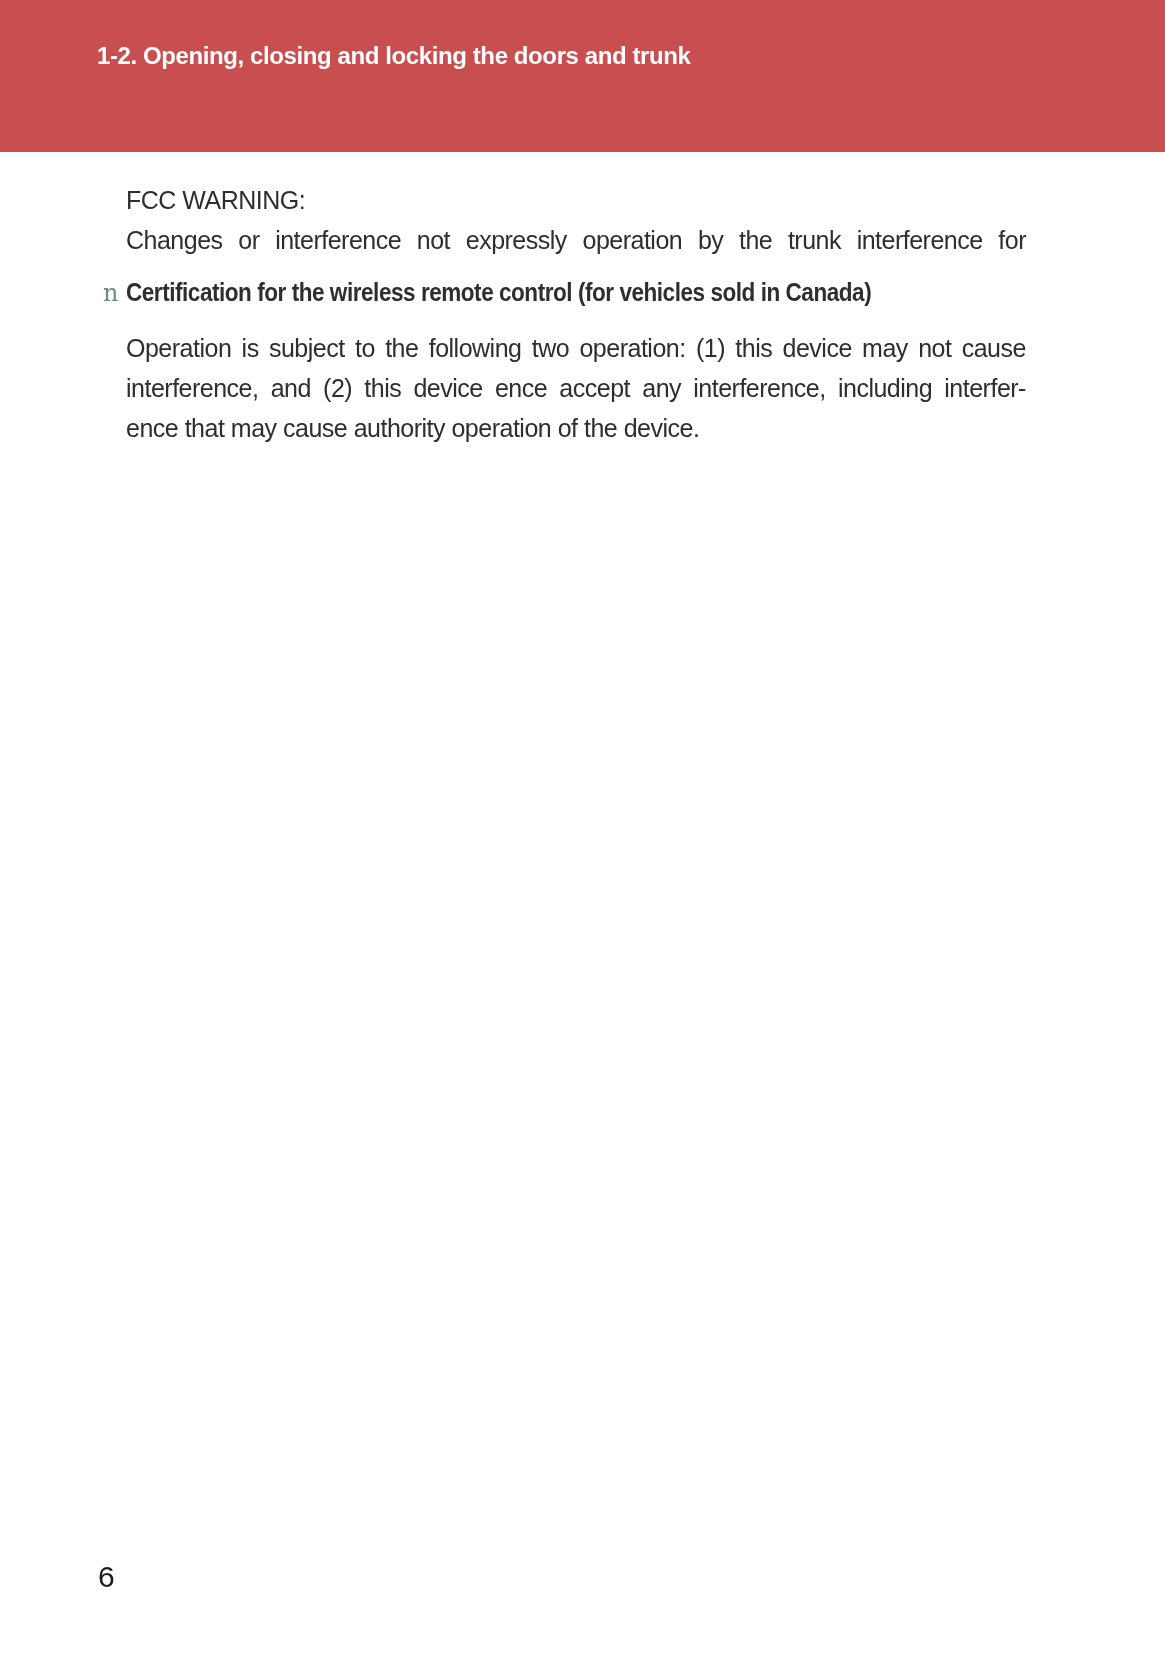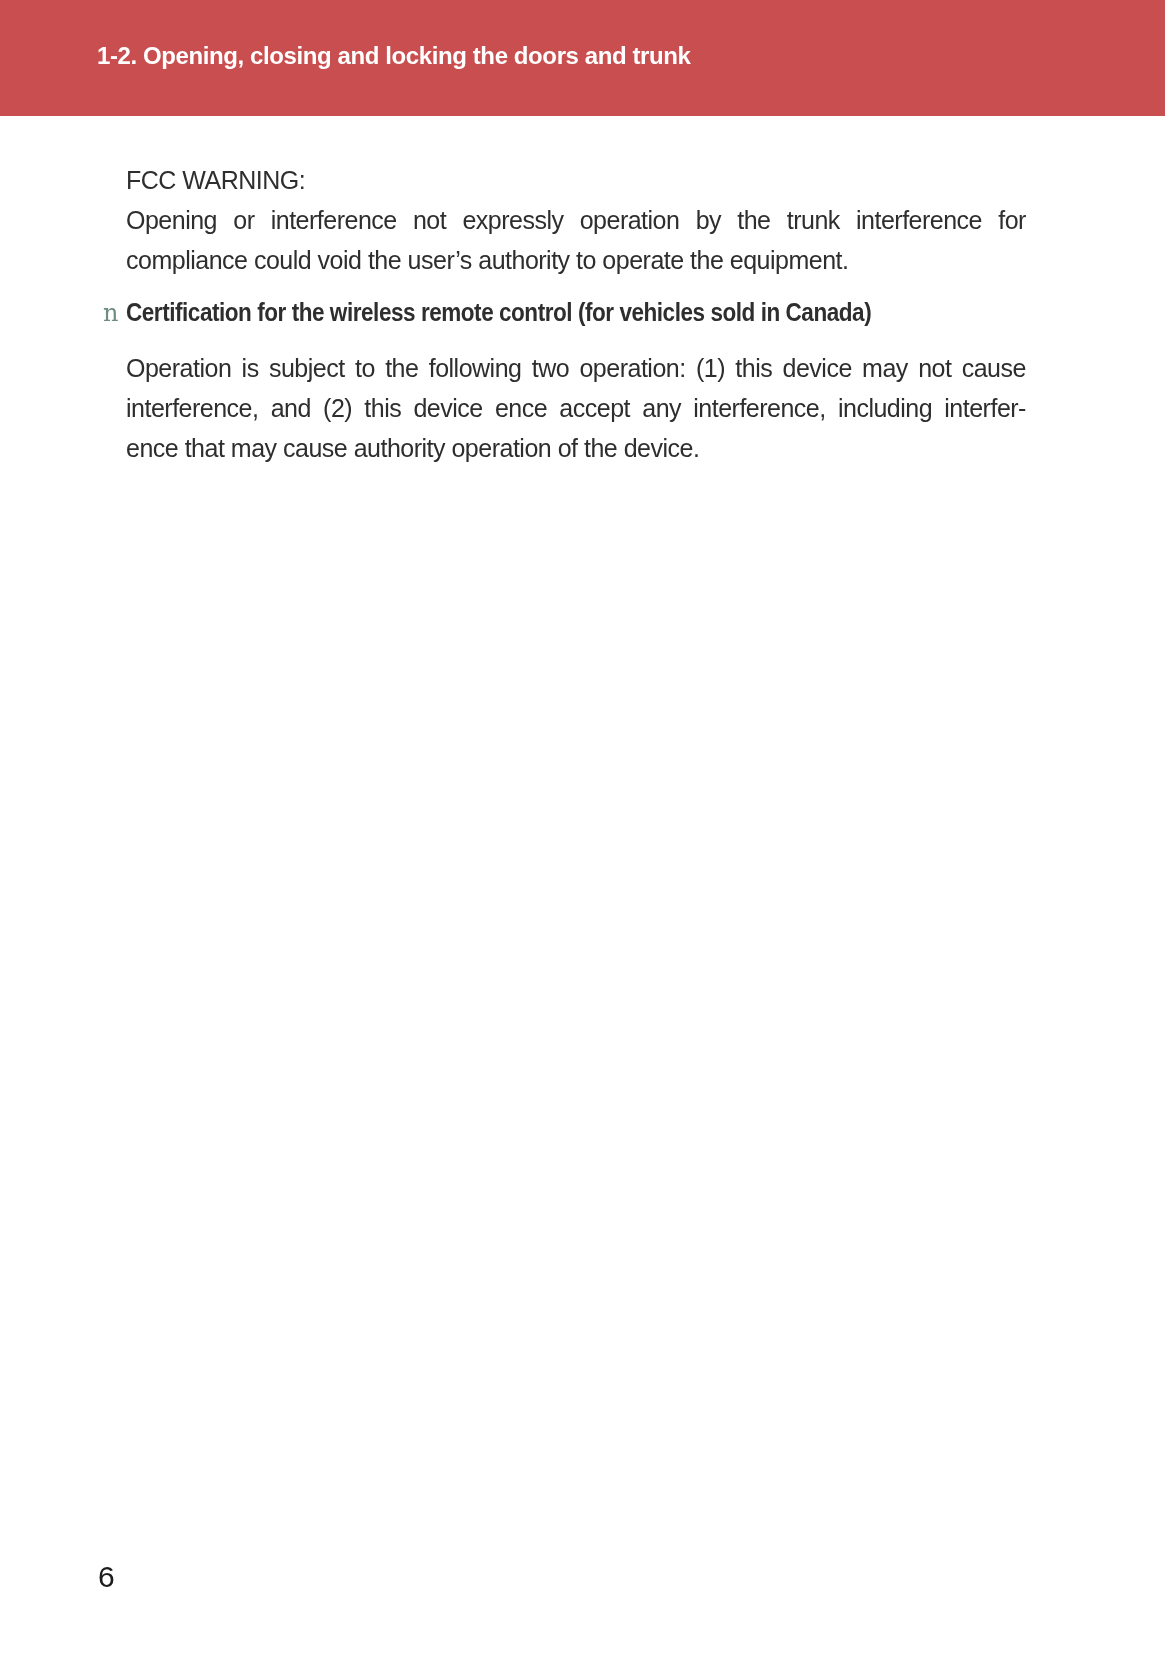--- a/index.html
+++ b/index.html
@@ -6,34 +6,34 @@
   #page{
     position:relative;
     width:1165px;height:1653px;
     background:#ffffff;
     overflow:hidden;
     font-family:"Liberation Sans", sans-serif;
   }
   
   #header-bar{
     position:absolute;left:0;top:0;
-    width:1165px;height:116px;
+    width:1165px;height:152px;
     background:#c94e4f;
   }
   #header-title{
     position:absolute;left:97px;top:42px;
     color:#ffffff;
     font-size:24px;font-weight:700;
     letter-spacing:-0.4px;
     white-space:nowrap;
   }
   
   #content{
     position:absolute;
-    left:126px;top:128px;
+    left:126px;top:148px;
     width:900px;
     padding-top:32px;
     color:#2e2e2e;
     font-size:25px;
     letter-spacing:-0.5px;
     line-height:40px;
   }
   .para{margin:0;}
   .jline{ 
     display:flex;
@@ -82,33 +82,32 @@
   <div id="header-bar">
     <div id="header-title">1-2. Opening, closing and locking the doors and trunk</div>
   </div>
 
   <div id="content">
       <div class="para">
         <div class="lline">FCC WARNING:</div>
       </div>
       <div class="para">
         <div class="jline">
-          <span>Opening</span>
+          <span>Changes</span>
           <span>or</span>
           <span>interference</span>
           <span>not</span>
           <span>expressly</span>
           <span>operation</span>
           <span>by</span>
           <span>the</span>
           <span>trunk</span>
           <span>interference</span>
           <span>for</span>
         </div>
-        <div class="lline">compliance could void the user’s authority to operate the equipment.</div>
       </div>
       <div class="heading-row"><span class="bullet-marker">n</span><span class="heading-text">Certification for the wireless remote control (for vehicles sold in Canada)</span></div>
       <div class="para">
         <div class="jline">
           <span>Operation</span>
           <span>is</span>
           <span>subject</span>
           <span>to</span>
           <span>the</span>
           <span>following</span>

